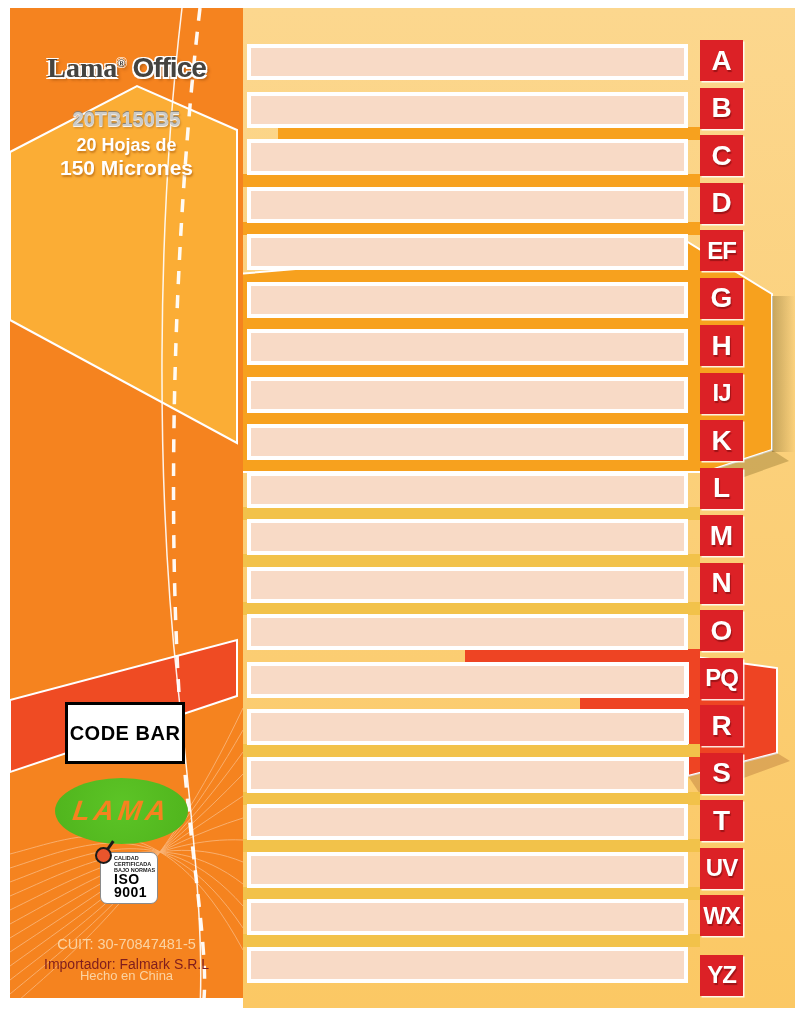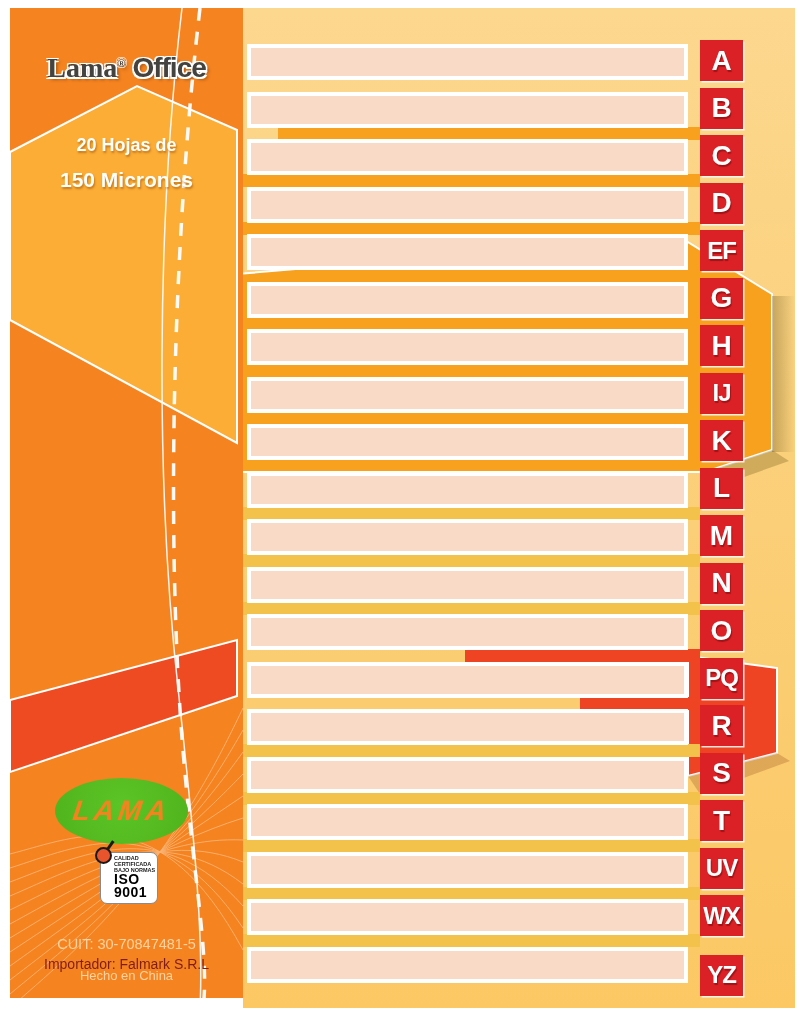--- a/index.html
+++ b/index.html
@@ -23,21 +23,21 @@
   .left-panel{position:absolute;left:0;top:0;width:233px;height:990px;background:#F5831F;overflow:hidden;}
   .left-svg{position:absolute;left:0;top:0;width:233px;height:1000px;}
   .lp-text{position:absolute;left:0;width:233px;text-align:center;}
   .logo{top:44px;font-family:"Liberation Serif",serif;font-weight:bold;font-size:28px;color:#45433F;
     text-shadow:-1.5px -1.5px 0 #fff,1.5px -1.5px 0 #fff,-1.5px 1.5px 0 #fff,1.5px 1.5px 0 #fff,3px 3px 3px rgba(90,40,0,.45);}
   .logo .reg{font-size:11px;vertical-align:super;}
   .logo .office{font-family:"Liberation Sans",sans-serif;letter-spacing:-1px;}
   .sku{top:100px;font-size:20px;font-weight:bold;color:#CBCBC9;
     text-shadow:0 1px 1px #ffffff,0 -1px 1px #7d7d7b,1px 2px 2px rgba(120,60,0,.4);}
   .qty{top:127px;font-size:18px;font-weight:bold;color:#ffffff;text-shadow:1px 2px 2px rgba(150,70,0,.5);}
-  .mic{top:160px;font-size:21px;font-weight:bold;color:#ffffff;text-shadow:1px 2px 2px rgba(150,70,0,.5);}
+  .mic{top:148px;font-size:21px;font-weight:bold;color:#ffffff;text-shadow:1px 2px 2px rgba(150,70,0,.5);}
   .codebar{position:absolute;left:55px;top:694px;width:120px;height:62px;background:#ffffff;
     border:3px solid #000;box-sizing:border-box;display:flex;align-items:center;justify-content:center;
     font-size:20px;font-weight:bold;color:#000;letter-spacing:0.5px;}
   .oval{position:absolute;left:45px;top:770px;width:133px;height:66px;border-radius:50%;
     background:radial-gradient(circle at 50% 40%,#5CC426 0%,#4FB31C 100%);
     display:flex;align-items:center;justify-content:center;}
   .oval span{font-size:28px;font-weight:bold;font-style:italic;color:#F6821F;
     letter-spacing:4px;transform:skewX(-8deg);}
   .iso{position:absolute;left:90px;top:844px;width:58px;height:52px;background:#ffffff;
     border:1px solid #8a8a8a;border-radius:7px;box-sizing:border-box;padding:3px 0 0 13px;}
@@ -151,23 +151,27 @@
         </g>
       <polygon points="0,692 227,632 227,688 0,764" fill="#EF4B23" stroke="#ffffff" stroke-width="2"></polygon>
       <path d="M172,0 C146,220 146,480 168,680 C182,810 194,920 190,1000" fill="none" stroke="#ffffff" stroke-width="1.5" opacity="0.9"></path>
       <path d="M190,0 C163,230 156,520 172,730 C182,860 200,950 193,1000" fill="none" stroke="#ffffff" stroke-width="3.5" stroke-dasharray="13 11" opacity="0.95"></path>
     </svg>
 
     <div class="lp-text logo">
       <span>Lama</span><span class="reg">®</span>
       <span class="office">Office</span>
     </div>
+    <div class="lp-text sku">20TB150B5</div>
     <div class="lp-text qty">20 Hojas de</div>
     <div class="lp-text mic">150 Micrones</div>
 
+    <div class="codebar">
+      <span>CODE BAR</span>
+    </div>
 
     <div class="oval">
       <span>LAMA</span>
     </div>
 
     <div class="iso">
       <span class="lens"></span>
       <span class="lens-handle"></span>
       <div class="iso-mini">CALIDAD</div>
       <div class="iso-mini">CERTIFICADA</div>

